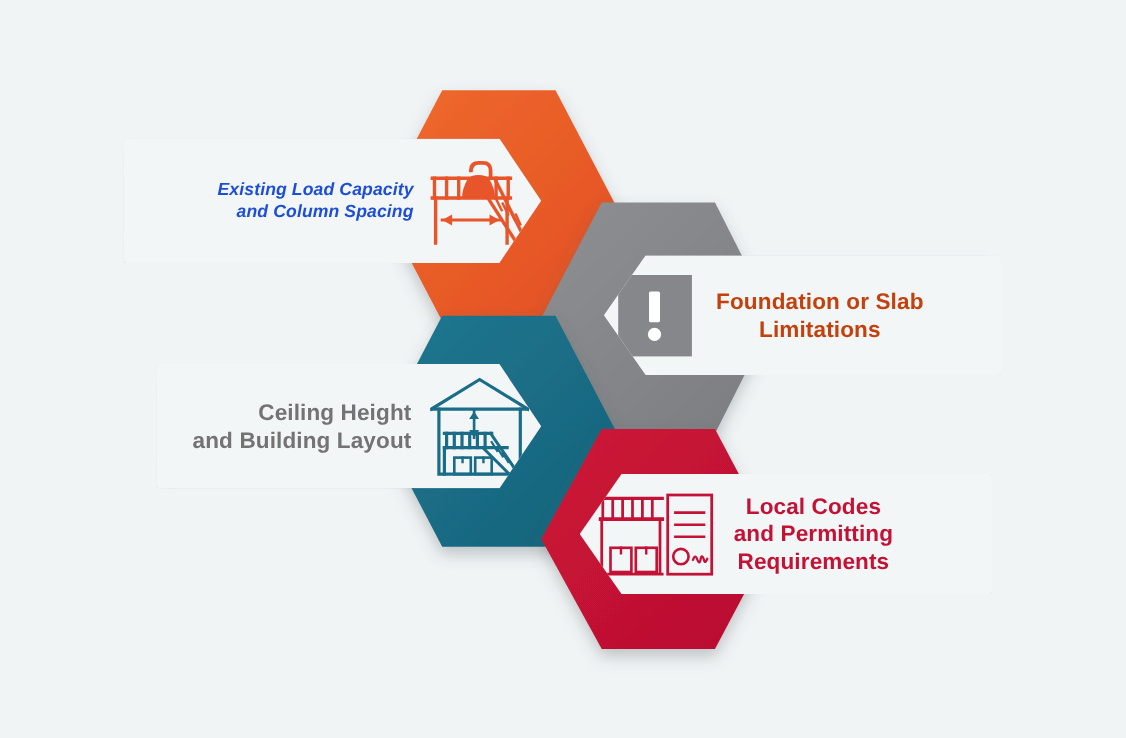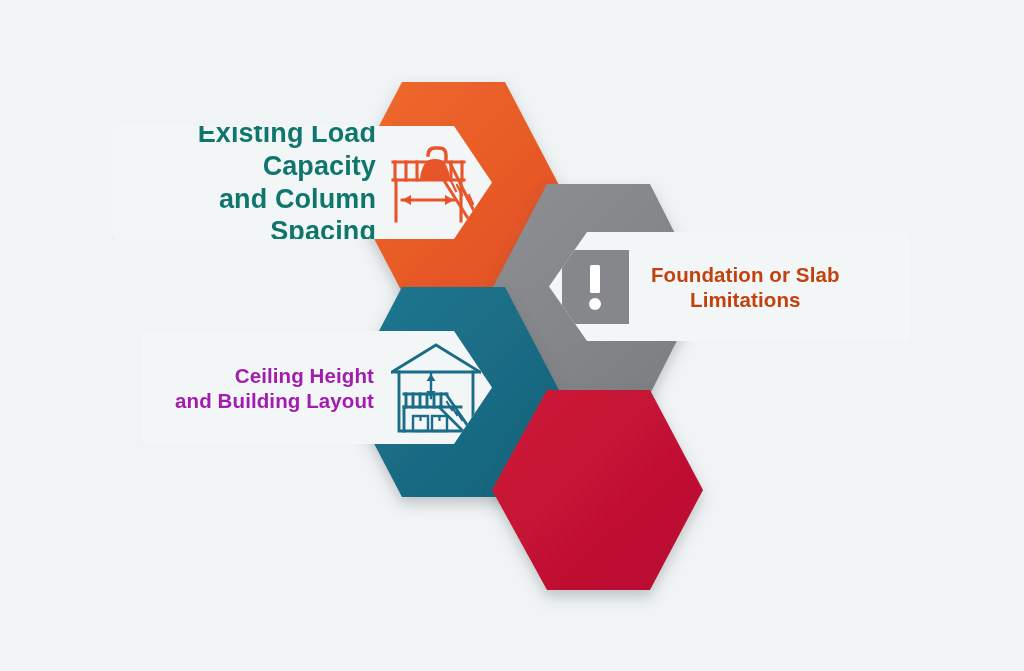--- a/index.html
+++ b/index.html
@@ -46,23 +46,23 @@
     white-space:pre-line;
     letter-spacing:.1px;
   }
   .b-text.ta-right{text-align:right;}
   .b-text.ta-center{text-align:center;}
 
   .icon-box{flex:0 0 auto;display:flex;align-items:center;justify-content:center;}
   .icon-box svg{display:block;}
 
   
-  #p1 .b-text{font-size:27px;color:#0f766e;}
+  #p1 .b-text{font-size:16px;color:#1d4ed8;font-style:italic;}
   #p2 .b-text{font-size:20.5px;color:#c2410c;}
-  #p3 .b-text{font-size:20.5px;color:#a21caf;}
+  #p3 .b-text{font-size:20.5px;color:#737373;}
   #p4 .b-text{font-size:20.5px;color:#c41236;}
 
   
   .excl-tile{
     width:67px;height:74px;background:#85878a;
     display:flex;align-items:center;justify-content:center;
   }
 </style>
 </head>
 <body>
@@ -197,14 +197,39 @@
         <path d="M48 66 L72 90" stroke-width="2.7"></path>
         <path d="M56 61 l5 8 M61 66 l5 8 M66 71 l5 8 M71 76 l5 8" stroke-width="2"></path>
 
         <rect x="22" y="75" width="15" height="15" stroke-width="2.4"></rect>
         <rect x="41" y="75" width="15" height="15" stroke-width="2.4"></rect>
         <path d="M29.5 75 v4 M48.5 75 v4" stroke-width="2.2"></path>
       </svg>
     </div>
   </div>
 
+  <div id="p4" class="banner right" style="left:527px;top:431px;width:375px;height:109px;padding-left:14px;">
+    <div class="icon-box" style="width:110px;height:84px;margin-right:16px;">
+      <svg width="108" height="80" viewBox="0 0 108 80" fill="none" stroke="#c41236" stroke-width="2.5" stroke-linecap="square">
+
+        <path d="M6 7 v19 M15 7 v19 M24 7 v19 M33 7 v19 M42 7 v19 M51 7 v19"></path>
+        <path d="M4 7 H60" stroke-width="3"></path>
+        <path d="M4 26 H60" stroke-width="3.4"></path>
+
+        <path d="M5 26 V76 M58 26 V76 M4 76 H60"></path>
+
+        <rect x="13" y="52" width="19" height="22" stroke-width="2.4"></rect>
+        <rect x="36" y="52" width="19" height="22" stroke-width="2.4"></rect>
+        <path d="M22.5 52 v5 M45.5 52 v5" stroke-width="2.2"></path>
+
+        <rect x="65" y="4" width="40" height="72" stroke-width="2.5"></rect>
+        <path d="M72 20 H98 M72 31 H98 M72 42 H98" stroke-width="2.4"></path>
+        <circle cx="77" cy="60" r="7" stroke-width="2.4"></circle>
+
+        <path d="M88 63 q2-6 4 0 q2 5 3 -1 q1-5 3 1 q1 4 3 -1" stroke-width="2.1" stroke-linecap="round"></path>
+      </svg>
+    </div>
+    <div class="b-text ta-center">Local Codes
+and Permitting
+Requirements</div>
+  </div>
 
 </div>
 
 </body></html>

